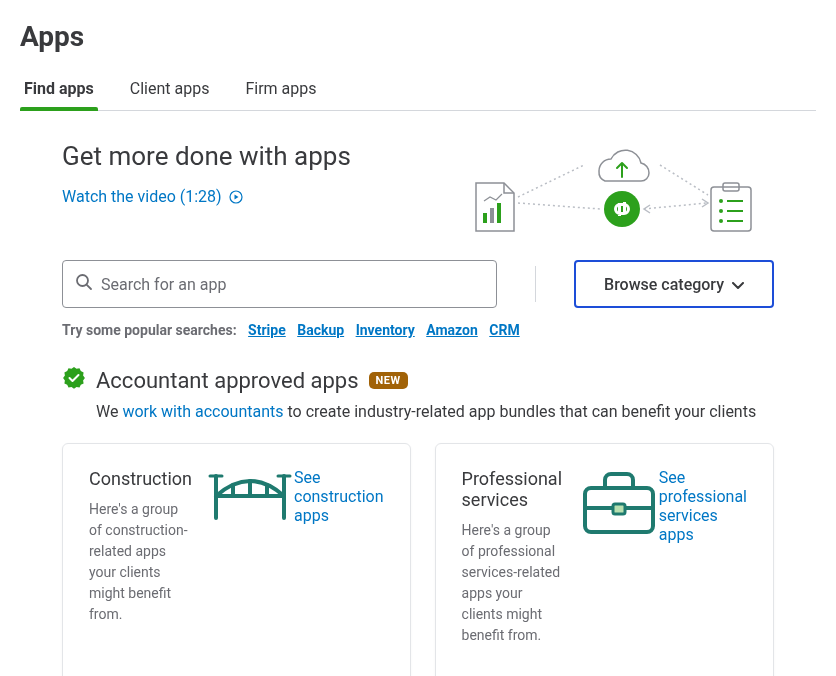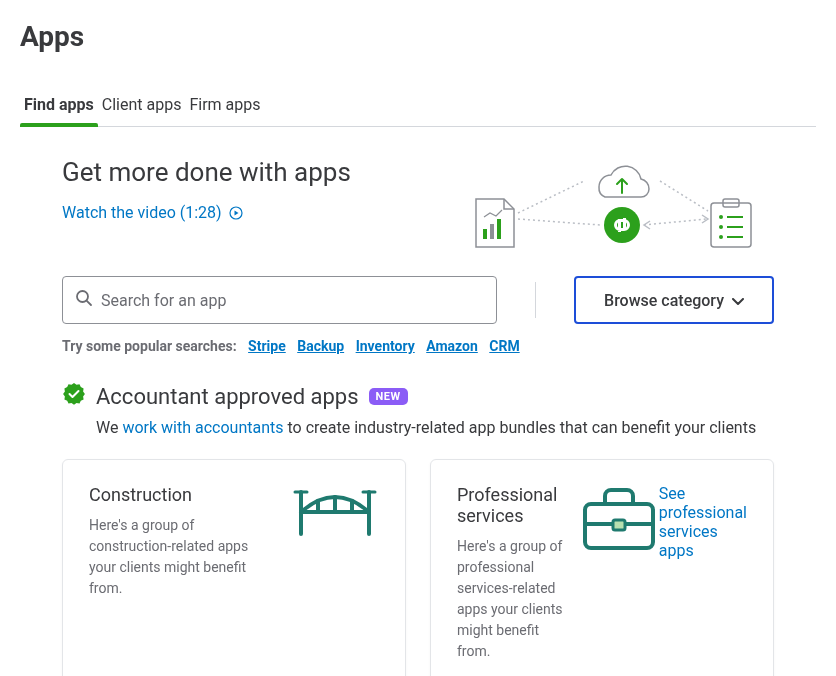--- a/index.html
+++ b/index.html
@@ -13,24 +13,25 @@
       color: #393a3d;
       width: 836px;
     }
     .page-header {
       padding: 20px 20px 0 20px;
     }
     .page-title {
       font-size: 28px;
       font-weight: 700;
       color: #393a3d;
-      margin-bottom: 36px;
+      margin-bottom: 20px;
     }
     .tabs {
       display: flex;
+      gap: 28px;
       border-bottom: 1px solid #d4d7dc;
     }
     .tab {
       padding: 6px 4px 12px 4px;
       font-size: 16px;
       color: #393a3d;
       cursor: pointer;
       position: relative;
       border: none;
       background: none;
@@ -157,21 +158,21 @@
       align-items: center;
       gap: 10px;
       margin-bottom: 8px;
     }
     .approved-title {
       font-size: 22px;
       font-weight: 400;
       color: #393a3d;
     }
     .badge-new {
-      background: #8b5cf6;
+      background: #a16207;
       color: #fff;
       font-size: 11px;
       font-weight: 700;
       padding: 2px 7px;
       border-radius: 5px;
       letter-spacing: 0.5px;
     }
     .approved-sub {
       font-size: 16px;
       color: #393a3d;
@@ -353,20 +354,21 @@
         <div class="card-icon">
           <svg width="88" height="60" viewBox="0 0 88 60">
             <path d="M10 50 v-42 M78 50 v-42 M10 28 q34 -30 68 0 M10 28 h68" fill="none" stroke="#1f7a6f" stroke-width="4" stroke-linecap="round" stroke-linejoin="round"></path>
             <line x1="27" y1="28" x2="27" y2="17" stroke="#1f7a6f" stroke-width="4" stroke-linecap="round"></line>
             <line x1="44" y1="28" x2="44" y2="13" stroke="#1f7a6f" stroke-width="4" stroke-linecap="round"></line>
             <line x1="61" y1="28" x2="61" y2="17" stroke="#1f7a6f" stroke-width="4" stroke-linecap="round"></line>
             <path d="M4 8 h12 M72 8 h12" stroke="#1f7a6f" stroke-width="3" stroke-linecap="round"></path>
           </svg>
         </div>
       </div>
+      <span class="card-link">See construction apps</span>
     </div>
 
     <div class="card">
       <div class="card-top">
         <div class="card-text">
           <h3 class="card-title">Professional services</h3>
           <p class="card-desc">Here's a group of professional services-related apps your clients might benefit from.</p>
         </div>
         <div class="card-icon">
           <svg width="80" height="70" viewBox="0 0 80 70">

